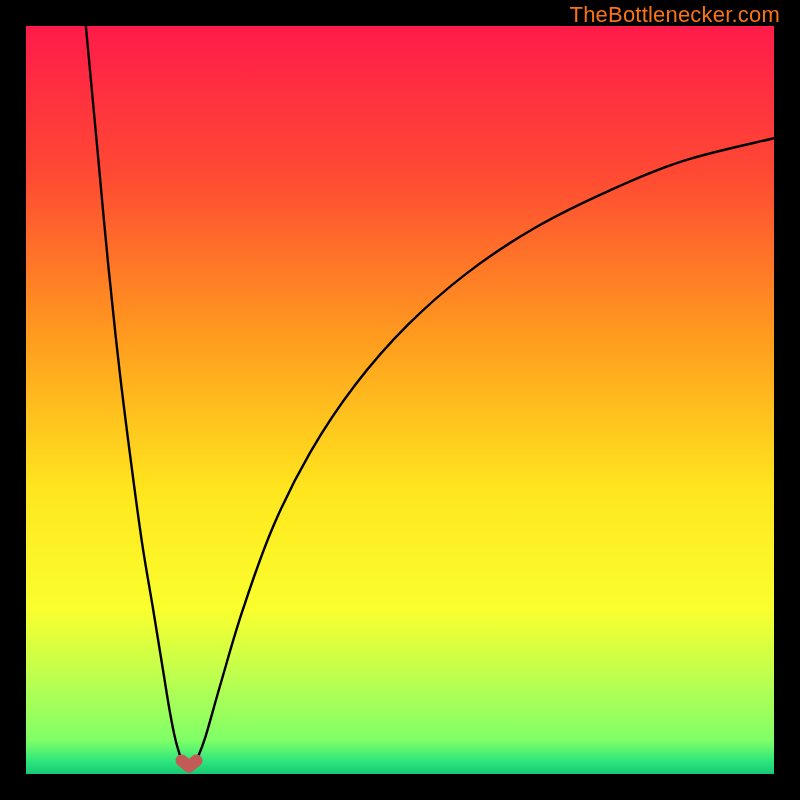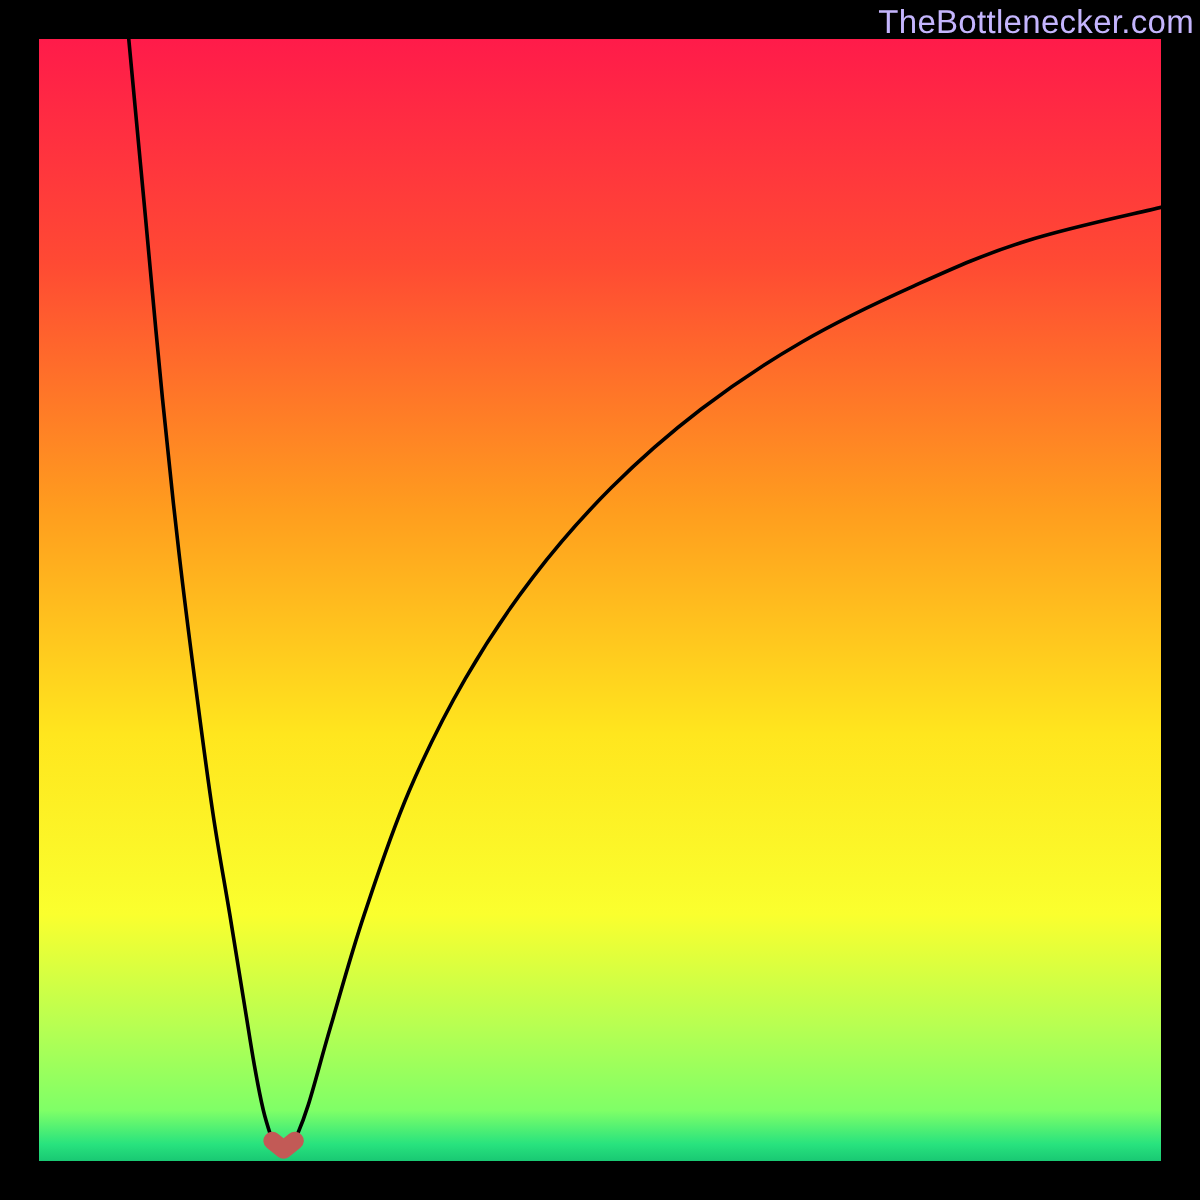--- a/index.html
+++ b/index.html
@@ -25,22 +25,22 @@
     overflow: hidden;
   }
   .plot svg {
     display: block;
     width: 748px;
     height: 748px;
   }
   .watermark {
     position: absolute;
     top: 2px;
-    right: 4px;
-    color: #c4b5fd;
+    right: 20px;
+    color: #f97316;
     font-size: 22px;
     font-weight: 400;
     letter-spacing: 0.2px;
     user-select: none;
     white-space: nowrap;
   }
 </style>
 </head>
 <body>
 

